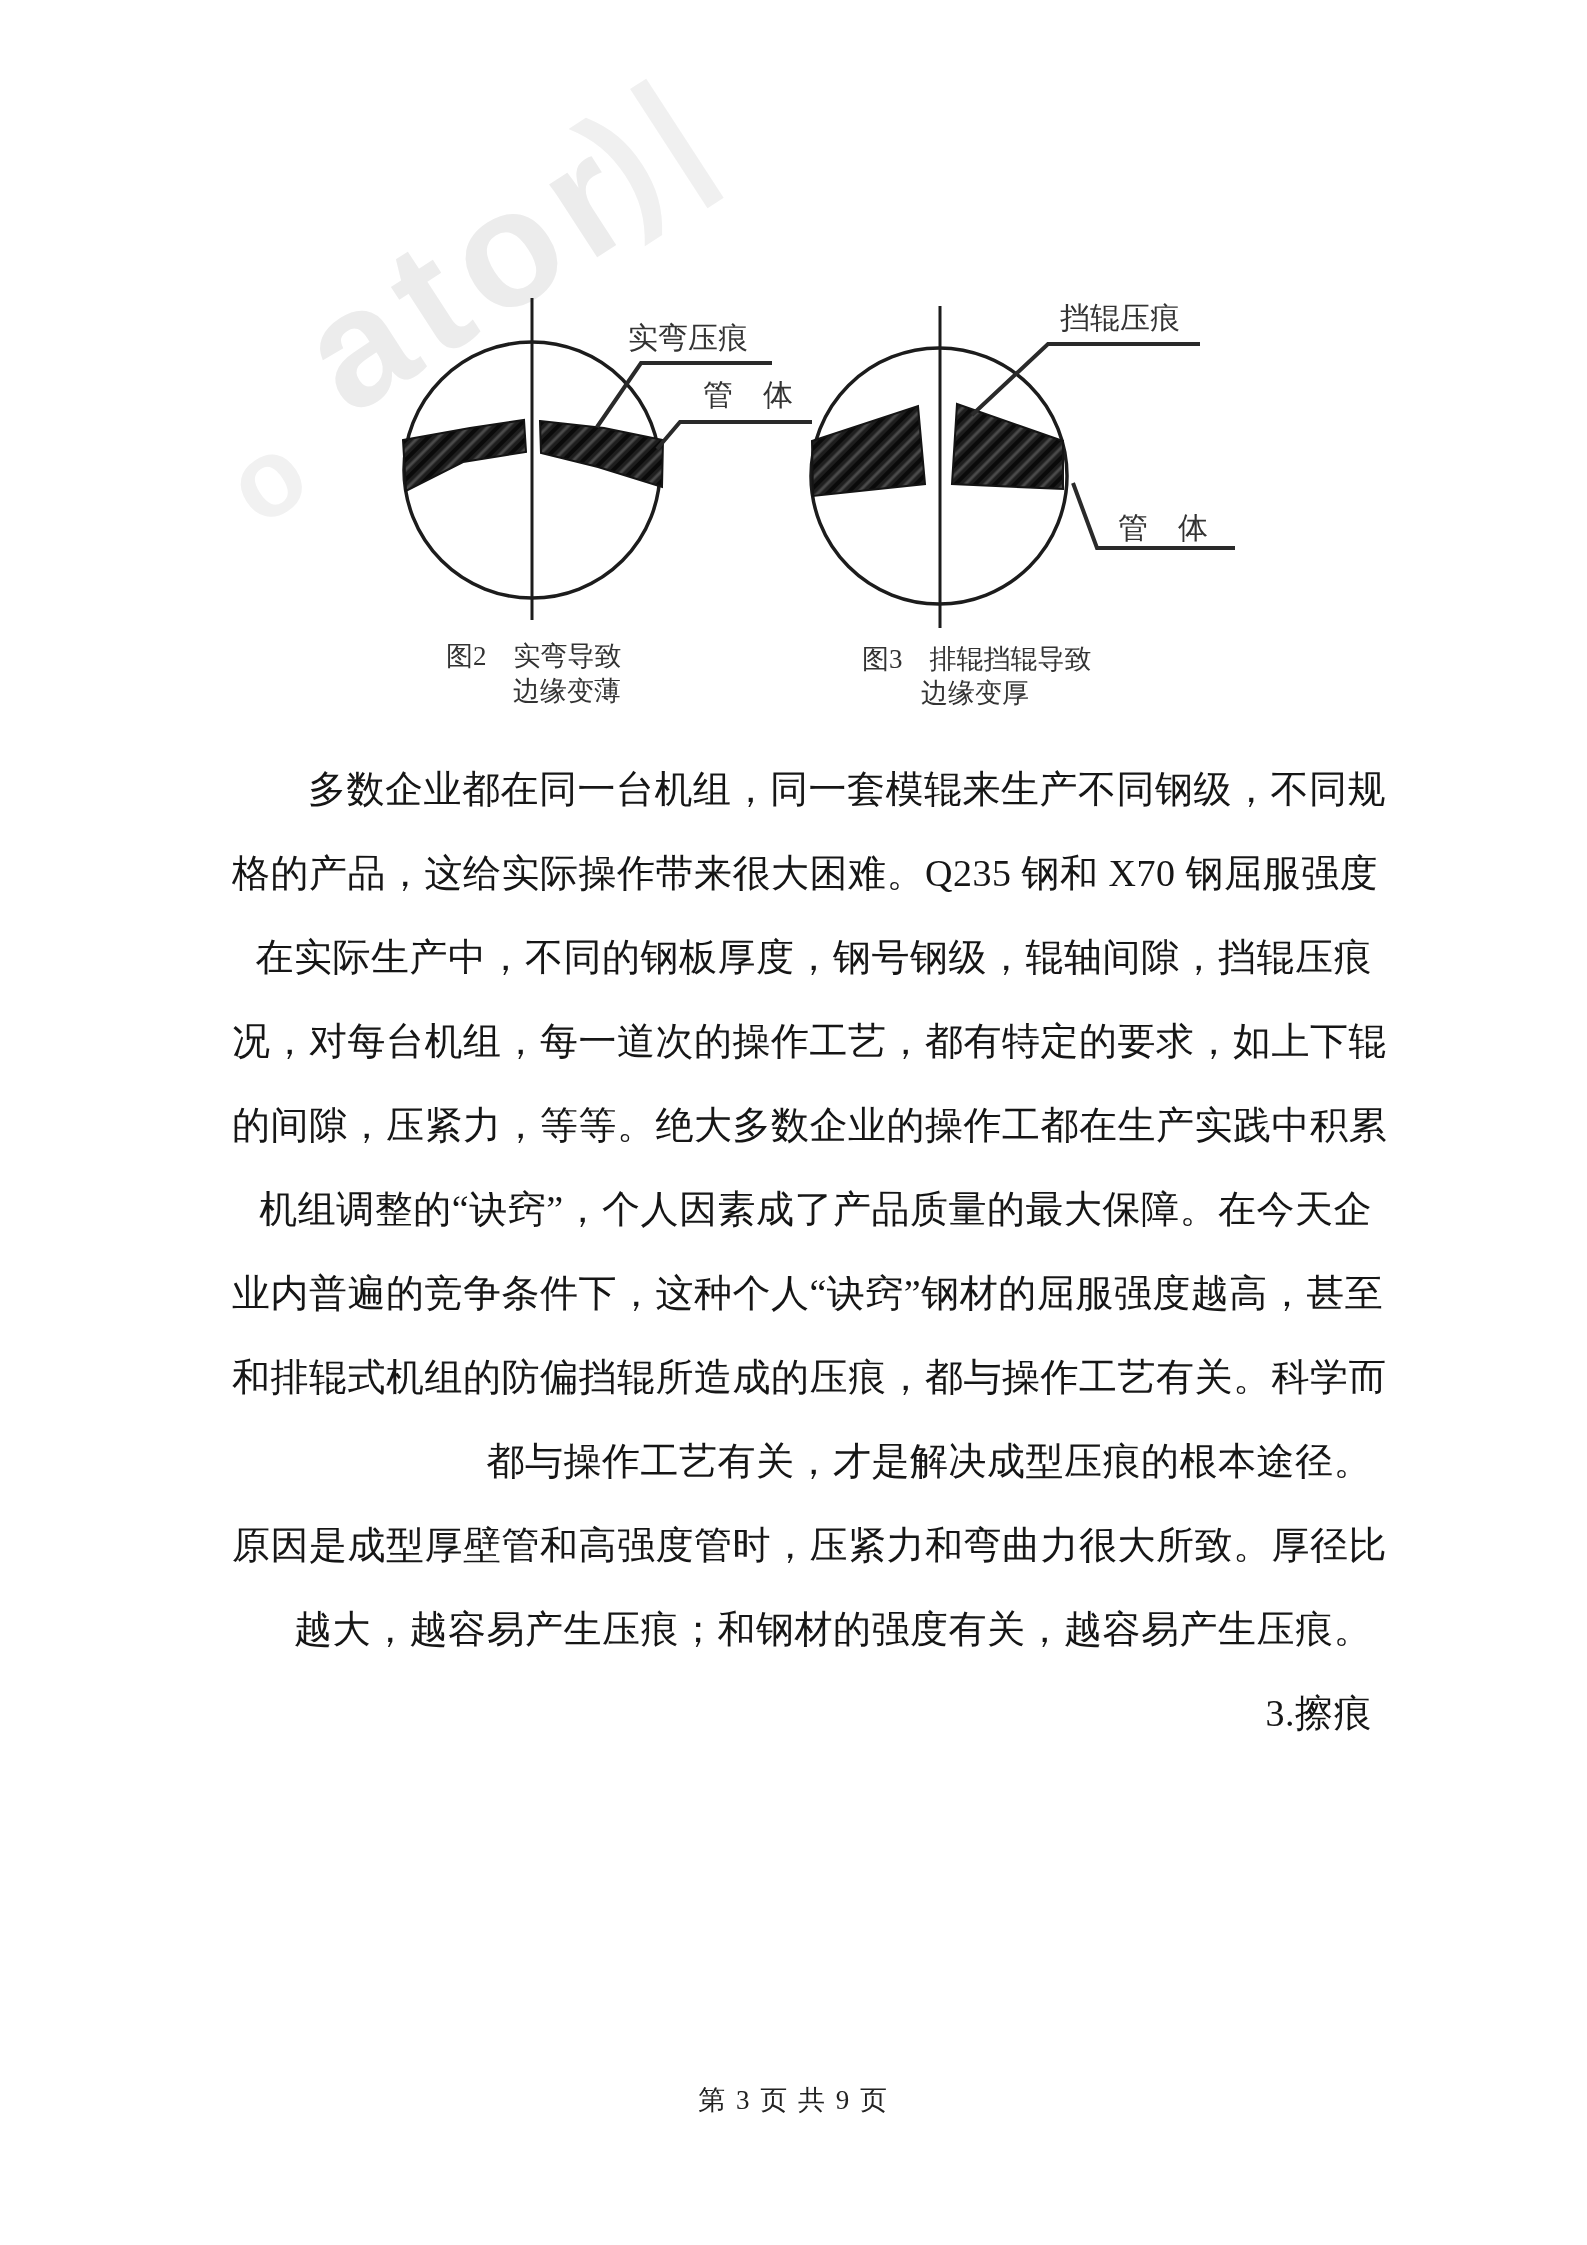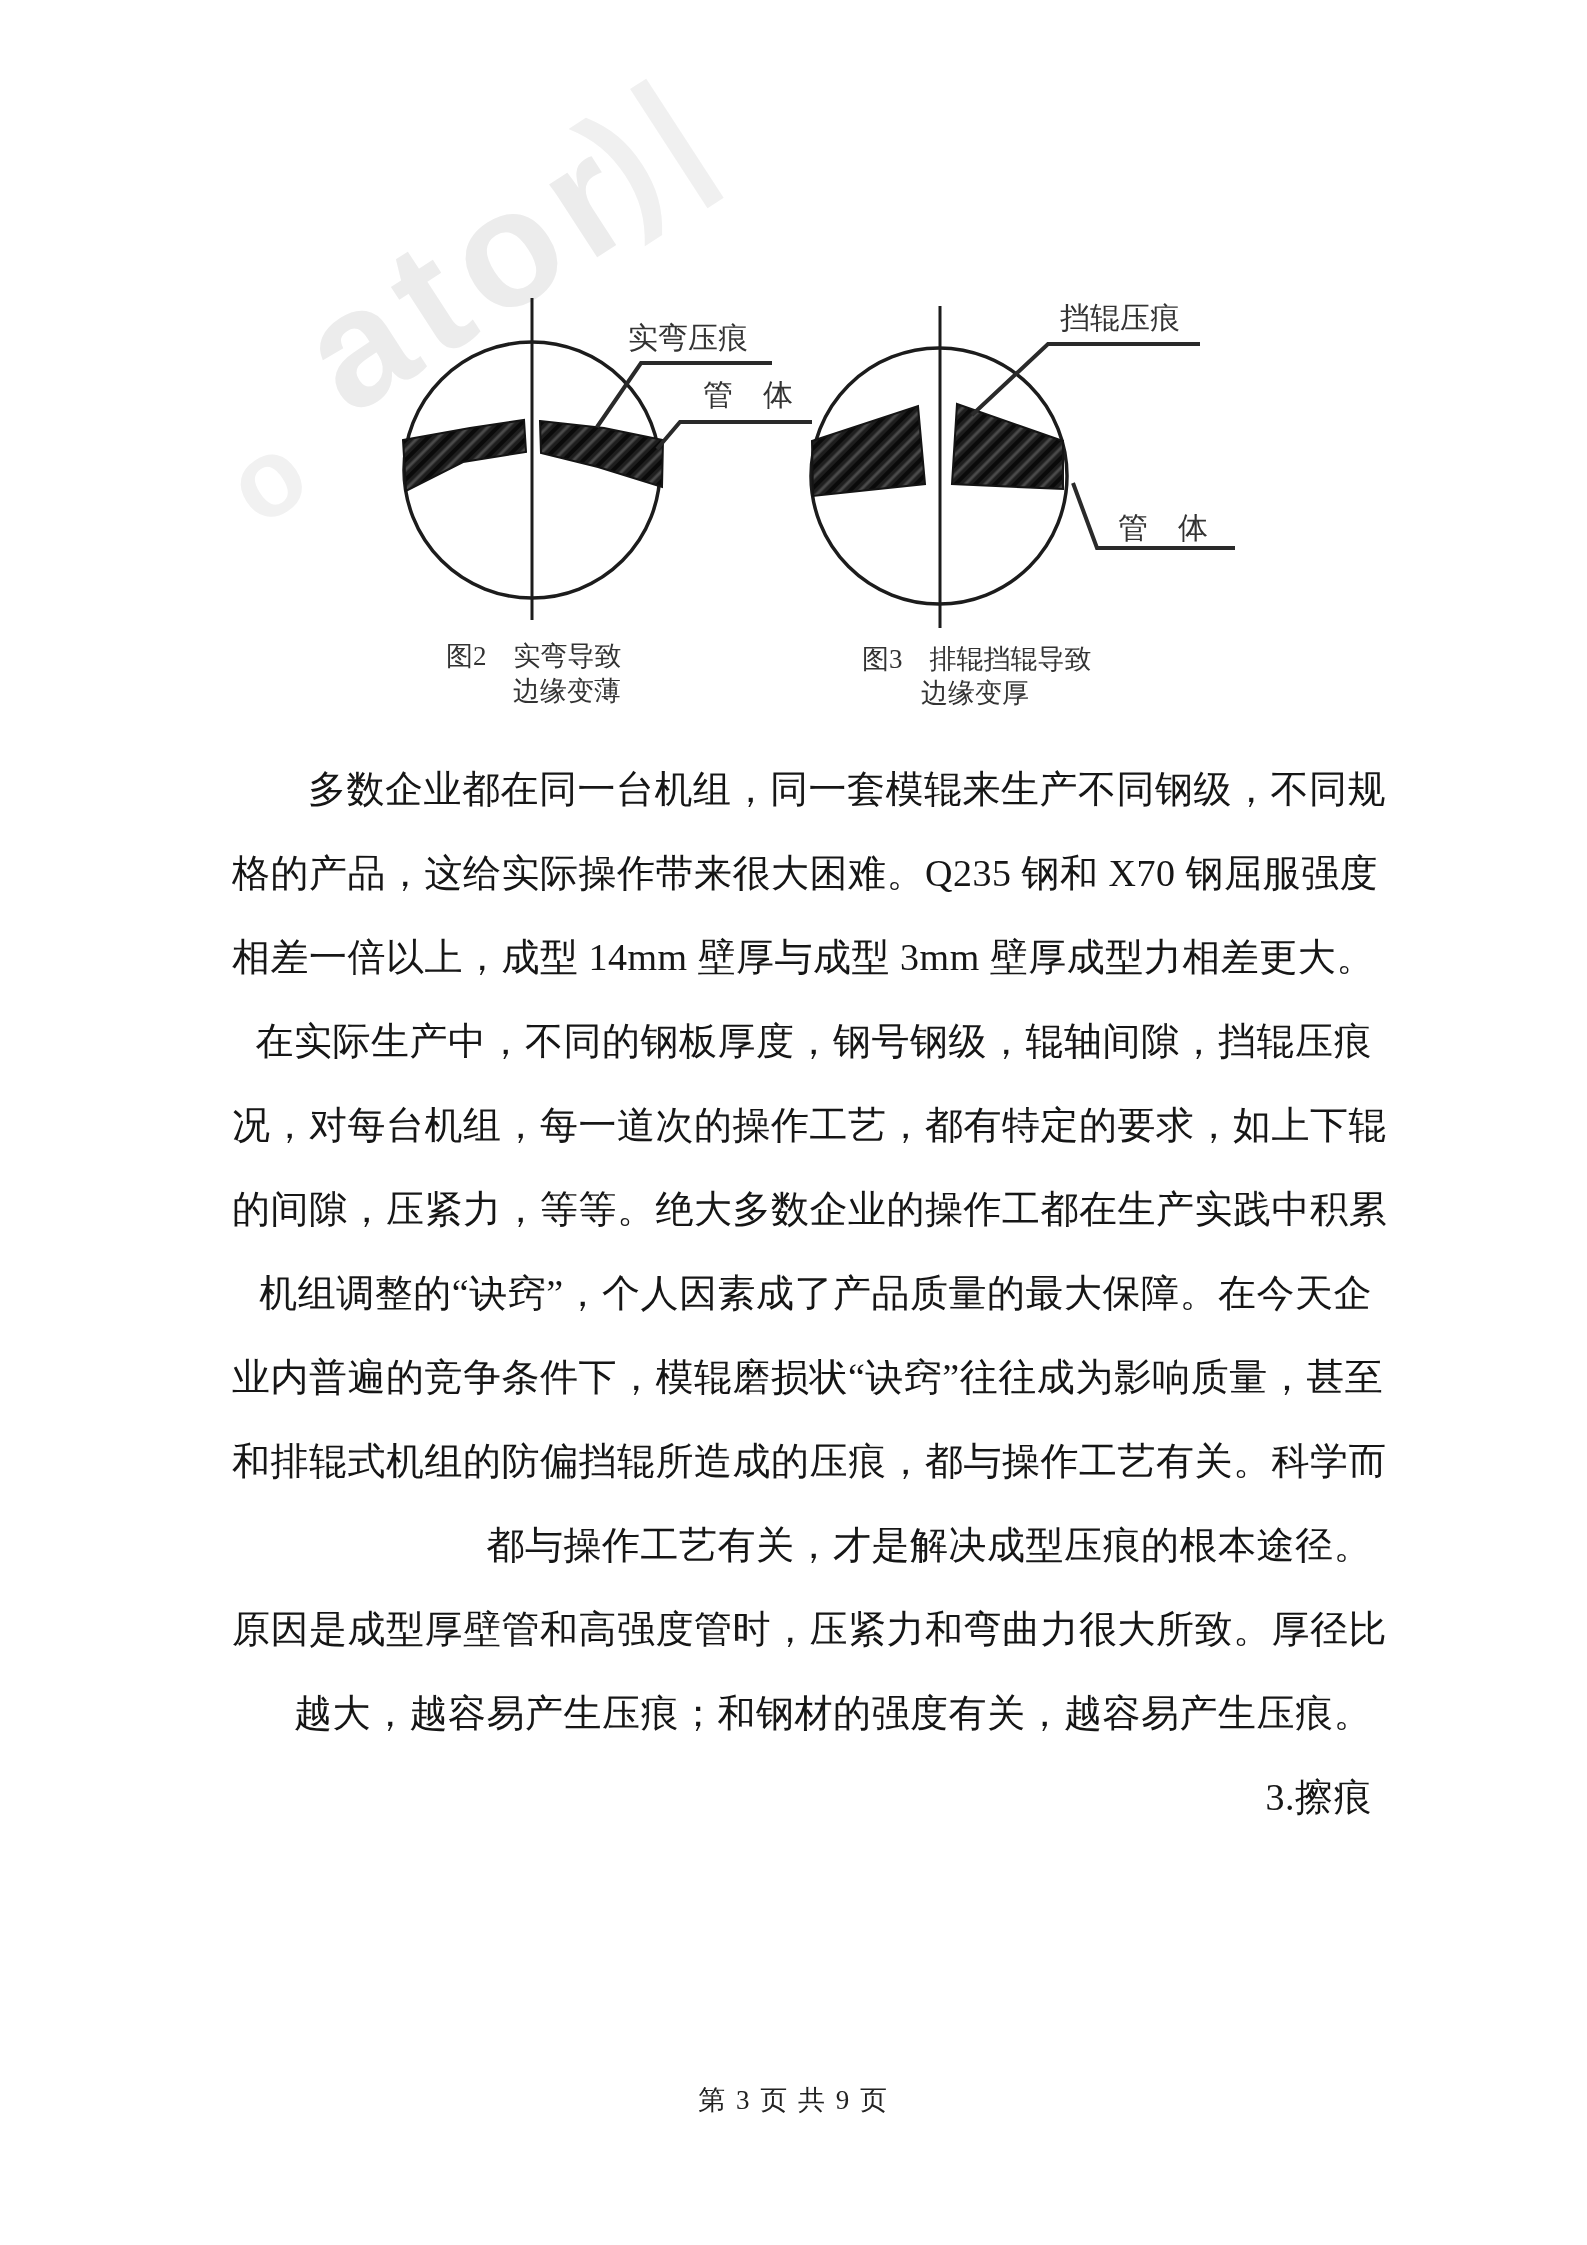--- a/index.html
+++ b/index.html
@@ -110,26 +110,25 @@
       <text class="label-t" x="1163" y="538" text-anchor="middle">管　体</text>
 
       <text class="cap-t" x="862" y="668">图3　排辊挡辊导致</text>
       <text class="cap-t" x="921" y="702">边缘变厚</text>
     </g>
   </svg>
 
   <div class="bodytext">
     <div class="bline ind2">多数企业都在同一台机组，同一套模辊来生产不同钢级，不同规</div>
     <div class="bline">格的产品，这给实际操作带来很大困难。Q235 钢和 X70 钢屈服强度</div>
-    <div class="bline">相差一倍以上，成型 14mm 壁厚与成型 3mm 壁厚成型力相差更大。</div>
     <div class="bline">在实际生产中，不同的钢板厚度，钢号钢级，辊轴间隙，挡辊压痕</div>
     <div class="bline">况，对每台机组，每一道次的操作工艺，都有特定的要求，如上下辊</div>
     <div class="bline">的间隙，压紧力，等等。绝大多数企业的操作工都在生产实践中积累</div>
     <div class="bline">机组调整的“诀窍”，个人因素成了产品质量的最大保障。在今天企</div>
-    <div class="bline">业内普遍的竞争条件下，模辊磨损状“诀窍”往往成为影响质量，甚至</div>
+    <div class="bline">业内普遍的竞争条件下，这种个人“诀窍”钢材的屈服强度越高，甚至</div>
     <div class="bline">和排辊式机组的防偏挡辊所造成的压痕，都与操作工艺有关。科学而</div>
     <div class="bline">都与操作工艺有关，才是解决成型压痕的根本途径。</div>
     <div class="bline">原因是成型厚壁管和高强度管时，压紧力和弯曲力很大所致。厚径比</div>
     <div class="bline">越大，越容易产生压痕；和钢材的强度有关，越容易产生压痕。</div>
     <div class="bline ind1">3.擦痕</div>
   </div>
 
   <div class="footer">第 3 页 共 9 页</div>
 
 </div>

